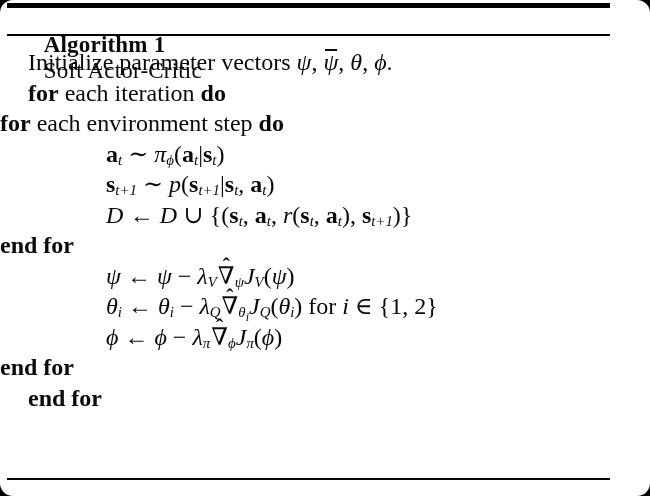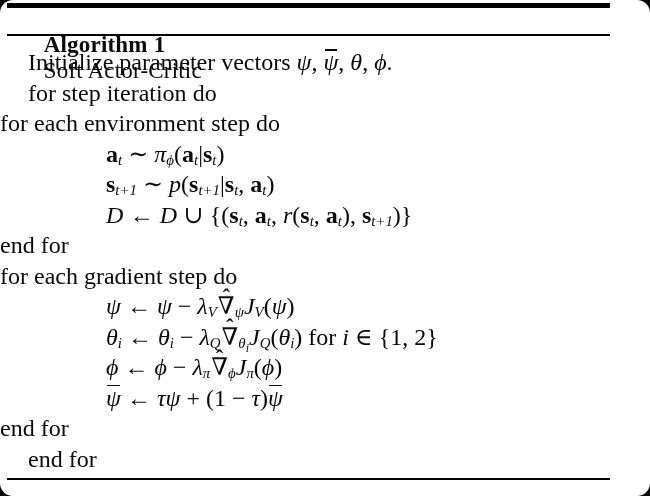--- a/index.html
+++ b/index.html
@@ -49,21 +49,21 @@
   }
   .algo-line {
     height: 30.5px;
     line-height: 30.5px;
     font-size: 24px;
     white-space: pre;
   }
   .ind-1 { padding-left: 28px; }
   .ind-2 { }
   .ind-3 { padding-left: 106px; }
-  .s-bold   { font-weight: 400; }
+  .s-bold   { font-weight: 700; }
   .s-italic { font-style: italic; }
   .s-mathbf { font-weight: 700; }
   .s-cal    { font-style: italic; letter-spacing: 0.5px; }
   .sc-sub {
     font-size: 0.62em;
     vertical-align: -0.22em;
   }
   .sc-subsub {
     font-size: 0.5em;
     vertical-align: -0.55em;
@@ -103,29 +103,27 @@
 <div class="stage">
   <div class="card">
     <div class="rule rule-top"></div>
     <div class="title">
       <span class="bold">Algorithm 1</span>
       <span class="name">Soft Actor-Critic</span>
     </div>
     <div class="rule rule-title"></div>
     <div class="algo-body">
         <div class="algo-line ind-1"><span class="seg">Initialize parameter vectors </span><span class="seg s-italic">ψ</span><span class="seg">, </span><span class="seg s-italic ovl">ψ</span><span class="seg">, </span><span class="seg s-italic">θ</span><span class="seg">, </span><span class="seg s-italic">ϕ</span><span class="seg">.</span></div>
-        <div class="algo-line ind-1"><span class="seg s-bold">for</span><span class="seg"> step iteration </span><span class="seg s-bold">do</span></div>
+        <div class="algo-line ind-1"><span class="seg s-bold">for</span><span class="seg"> each iteration </span><span class="seg s-bold">do</span></div>
         <div class="algo-line ind-2"><span class="seg s-bold">for</span><span class="seg"> each environment step </span><span class="seg s-bold">do</span></div>
         <div class="algo-line ind-3"><span class="seg s-mathbf">a</span><span class="seg s-italic sc-sub">t</span><span class="seg"> ∼ </span><span class="seg s-italic">π</span><span class="seg s-italic sc-sub">ϕ</span><span class="seg">(</span><span class="seg s-mathbf">a</span><span class="seg s-italic sc-sub">t</span><span class="seg">|</span><span class="seg s-mathbf">s</span><span class="seg s-italic sc-sub">t</span><span class="seg">)</span></div>
         <div class="algo-line ind-3"><span class="seg s-mathbf">s</span><span class="seg s-italic sc-sub">t+1</span><span class="seg"> ∼ </span><span class="seg s-italic">p</span><span class="seg">(</span><span class="seg s-mathbf">s</span><span class="seg s-italic sc-sub">t+1</span><span class="seg">|</span><span class="seg s-mathbf">s</span><span class="seg s-italic sc-sub">t</span><span class="seg">, </span><span class="seg s-mathbf">a</span><span class="seg s-italic sc-sub">t</span><span class="seg">)</span></div>
         <div class="algo-line ind-3"><span class="seg s-cal">D</span><span class="seg"> ← </span><span class="seg s-cal">D</span><span class="seg"> ∪ {(</span><span class="seg s-mathbf">s</span><span class="seg s-italic sc-sub">t</span><span class="seg">, </span><span class="seg s-mathbf">a</span><span class="seg s-italic sc-sub">t</span><span class="seg">, </span><span class="seg s-italic">r</span><span class="seg">(</span><span class="seg s-mathbf">s</span><span class="seg s-italic sc-sub">t</span><span class="seg">, </span><span class="seg s-mathbf">a</span><span class="seg s-italic sc-sub">t</span><span class="seg">), </span><span class="seg s-mathbf">s</span><span class="seg s-italic sc-sub">t+1</span><span class="seg">)}</span></div>
         <div class="algo-line ind-2"><span class="seg s-bold">end for</span></div>
-        <div class="algo-line ind-2"><span class="seg s-bold">for</span><span class="seg"> each gradient step </span><span class="seg s-bold">do</span></div>
         <div class="algo-line ind-3"><span class="seg s-italic">ψ</span><span class="seg"> ← </span><span class="seg s-italic">ψ</span><span class="seg"> − </span><span class="seg s-italic">λ</span><span class="seg s-italic sc-sub">V</span><span class="seg hat">∇<span class="hat-mark">ˆ</span></span><span class="seg s-italic sc-sub">ψ</span><span class="seg s-italic">J</span><span class="seg s-italic sc-sub">V</span><span class="seg">(</span><span class="seg s-italic">ψ</span><span class="seg">)</span></div>
         <div class="algo-line ind-3"><span class="seg s-italic">θ</span><span class="seg s-italic sc-sub">i</span><span class="seg"> ← </span><span class="seg s-italic">θ</span><span class="seg s-italic sc-sub">i</span><span class="seg"> − </span><span class="seg s-italic">λ</span><span class="seg s-italic sc-sub">Q</span><span class="seg hat">∇<span class="hat-mark">ˆ</span></span><span class="seg s-italic sc-sub">θ</span><span class="seg s-italic sc-subsub">i</span><span class="seg s-italic">J</span><span class="seg s-italic sc-sub">Q</span><span class="seg">(</span><span class="seg s-italic">θ</span><span class="seg s-italic sc-sub">i</span><span class="seg">) for </span><span class="seg s-italic">i</span><span class="seg"> ∈ {1, 2}</span></div>
         <div class="algo-line ind-3"><span class="seg s-italic">ϕ</span><span class="seg"> ← </span><span class="seg s-italic">ϕ</span><span class="seg"> − </span><span class="seg s-italic">λ</span><span class="seg s-italic sc-sub">π</span><span class="seg hat">∇<span class="hat-mark">ˆ</span></span><span class="seg s-italic sc-sub">ϕ</span><span class="seg s-italic">J</span><span class="seg s-italic sc-sub">π</span><span class="seg">(</span><span class="seg s-italic">ϕ</span><span class="seg">)</span></div>
-        <div class="algo-line ind-3"><span class="seg s-italic ovl">ψ</span><span class="seg"> ← </span><span class="seg s-italic">τ</span><span class="seg s-italic">ψ</span><span class="seg"> + (1 − </span><span class="seg s-italic">τ</span><span class="seg">)</span><span class="seg s-italic ovl">ψ</span></div>
         <div class="algo-line ind-2"><span class="seg s-bold">end for</span></div>
         <div class="algo-line ind-1"><span class="seg s-bold">end for</span></div>
       </div>
     <div class="rule rule-bottom"></div>
   </div>
 </div>
 
 </body></html>

